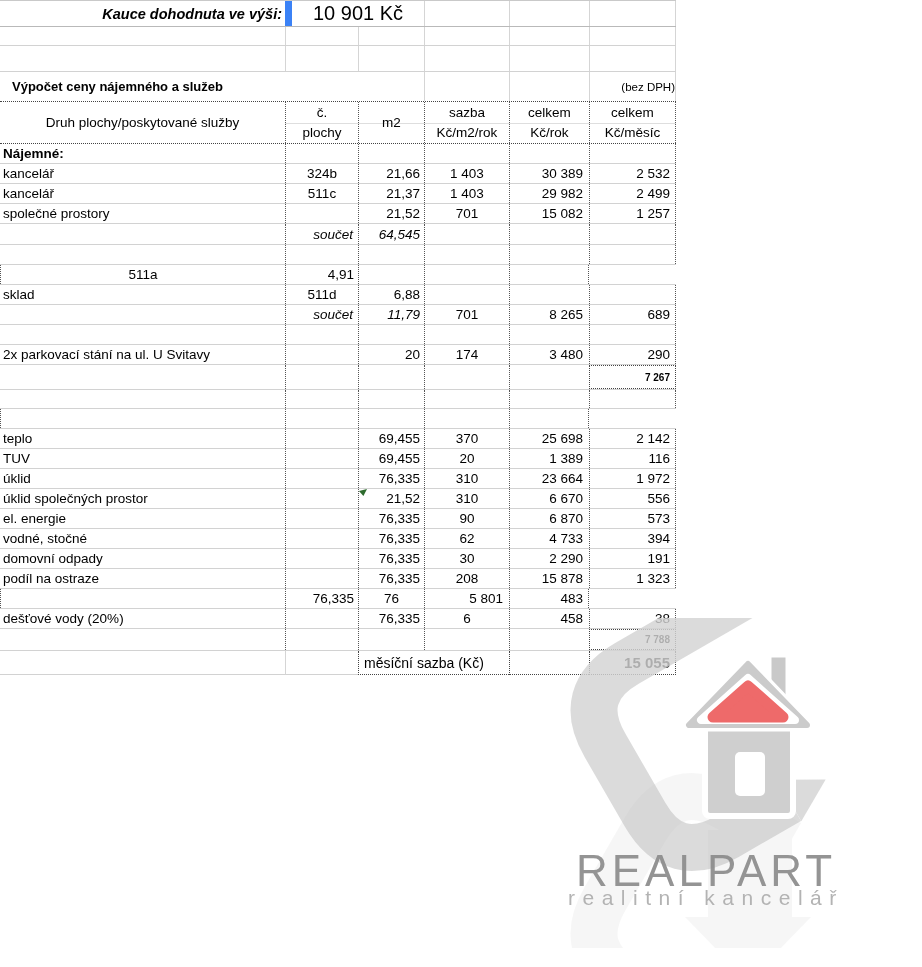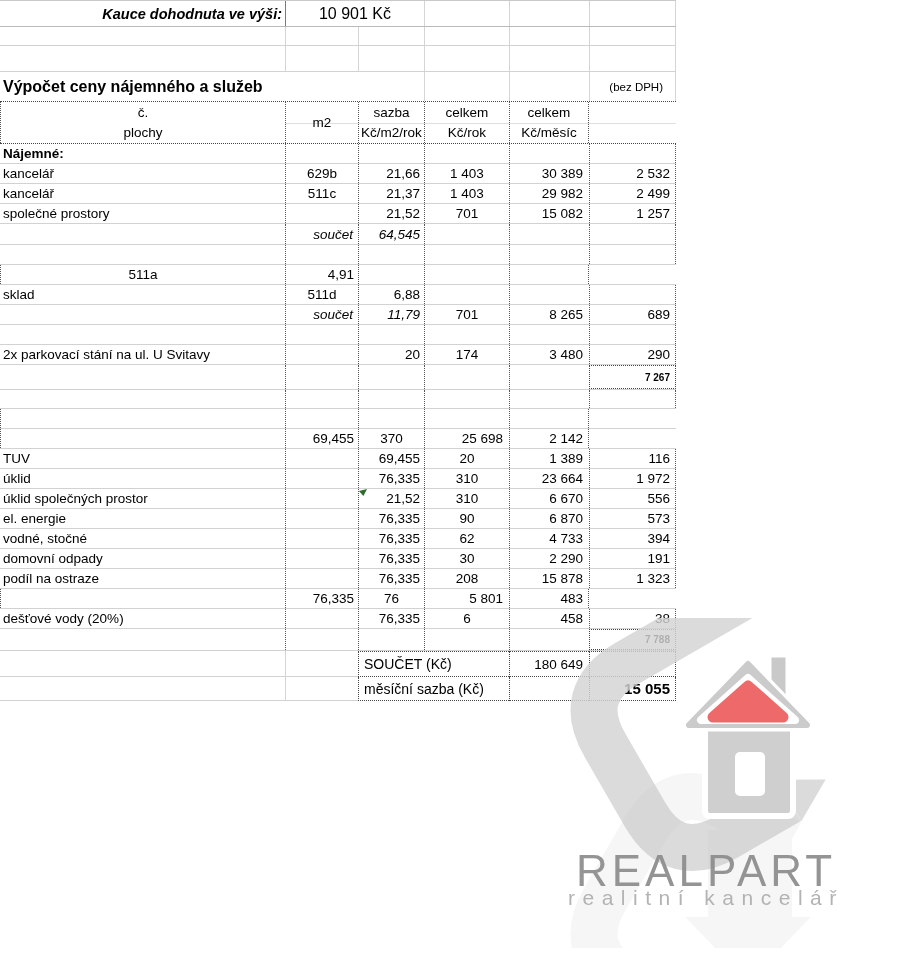--- a/index.html
+++ b/index.html
@@ -6,30 +6,30 @@
   .sheet{position:relative;width:908px;height:967px;background:#fff;overflow:hidden;
          font-family:"Liberation Sans",sans-serif;color:#000;}
   .tablewrap{position:absolute;left:0;top:0;width:676px;border-top:1px solid #c9c9c9;z-index:1;}
   .grid{display:grid;box-sizing:border-box;}
   .cell{display:flex;align-items:center;box-sizing:border-box;white-space:nowrap;overflow:visible;
         font-size:13.5px;height:100%;position:relative;}
 
   
   .r-kauce{grid-template-columns:285px 139px 85px 80px 87px;height:26px;border-bottom:1px solid #b9b9b9;}
   .r-kauce .k-label{justify-content:flex-end;font-weight:bold;font-style:italic;font-size:14.5px;padding-right:3px;}
-  .r-kauce .k-value{justify-content:center;font-size:16px;border-left:1px solid #3b82f6;}
+  .r-kauce .k-value{justify-content:center;font-size:20px;border-left:7px solid #3b82f6;}
   .r-kauce .k-empty{border-left:1px solid #d5d5d5;}
   .r-kauce .k-last{border-right:1px solid #d5d5d5;}
   .r-blank1{grid-template-columns:285px 73px 66px 85px 80px 87px;height:19px;border-bottom:1px solid #d2d2d2;}
   .r-blank2{grid-template-columns:285px 73px 66px 85px 80px 87px;height:26px;border-bottom:1px solid #d2d2d2;}
   .vg{border-left:1px solid #d5d5d5;}
   .vg-r{border-right:1px solid #d5d5d5;}
   .r-title{grid-template-columns:358px 66px 85px 80px 87px;height:29px;}
-  .r-title .t-main{font-weight:bold;font-size:16px;padding-left:3px;}
-  .r-title .t-dph{justify-content:flex-end;font-size:11.5px;padding-right:12px;}
+  .r-title .t-main{font-weight:bold;font-size:13px;padding-left:12px;}
+  .r-title .t-dph{justify-content:flex-end;font-size:11.5px;}
 
   
   .r-header{grid-template-columns:285px 73px 66px 85px 80px 87px;height:43px;
             border-top:1px dotted #444;border-bottom:1px dotted #444;position:relative;}
   .r-header .hcell{flex-direction:column;justify-content:center;text-align:center;line-height:1.45;z-index:1;}
   .hmid{position:absolute;left:285px;top:21px;width:391px;height:1px;background:#dedede;z-index:0;}
 
   
   .trow{display:grid;grid-template-columns:285px 73px 66px 85px 80px 87px;height:20px;
         border-bottom:1px solid #d2d2d2;box-sizing:border-box;}
@@ -103,20 +103,23 @@
     <div class="grid r-title">
       <div class="cell t-main">Výpočet ceny nájemného a služeb</div>
       <div class="cell"></div>
       <div class="cell vg"></div>
       <div class="cell vg"></div>
       <div class="cell vg vg-r t-dph">(bez DPH)</div>
     </div>
 
     <div class="grid r-header">
       <div class="hmid"></div>
+      <div class="cell hcell">
+        <span>Druh plochy/poskytované služby</span>
+      </div>
       <div class="cell hcell vd">
         <span>č.</span>
         <span>plochy</span>
       </div>
       <div class="cell hcell vd">
         <span>m2</span>
       </div>
       <div class="cell hcell vd">
         <span>sazba</span>
         <span>Kč/m2/rok</span>
@@ -140,21 +143,21 @@
           <div class="cell c-c vd"></div>
           <div class="cell c-d vd"></div>
           <div class="cell c-e vd"></div>
           <div class="cell c-f vd"></div>
         </div>
         <div class="trow item">
           <div class="cell c-a">
             <span>kancelář</span>
           </div>
           <div class="cell c-b vd">
-            <span>629b</span>
+            <span>324b</span>
           </div>
           <div class="cell c-c vd">
             <span>21,66</span>
           </div>
           <div class="cell c-d vd">
             <span>1 403</span>
           </div>
           <div class="cell c-e vd">
             <span>30 389</span>
           </div>
@@ -308,20 +311,23 @@
           <div class="cell c-f vd"></div>
         </div>
         <div class="trow section">
           <div class="cell c-b vd"></div>
           <div class="cell c-c vd"></div>
           <div class="cell c-d vd"></div>
           <div class="cell c-e vd"></div>
           <div class="cell c-f vd"></div>
         </div>
         <div class="trow item">
+          <div class="cell c-a">
+            <span>teplo</span>
+          </div>
           <div class="cell c-b vd"></div>
           <div class="cell c-c vd">
             <span>69,455</span>
           </div>
           <div class="cell c-d vd">
             <span>370</span>
           </div>
           <div class="cell c-e vd">
             <span>25 698</span>
           </div>
@@ -494,27 +500,20 @@
           <div class="cell c-b vd"></div>
           <div class="cell c-c vd"></div>
           <div class="cell c-d vd"></div>
           <div class="cell c-e vd"></div>
           <div class="cell c-f vd">
             <span>7 788</span>
           </div>
         </div>
       </div>
 
-    <div class="srow first" style="height:26px">
-      <div class="cell s-a"></div>
-      <div class="cell s-b"></div>
-      <div class="cell s-label">SOUČET (Kč)</div>
-      <div class="cell s-rok">180 649</div>
-      <div class="cell s-mesic"></div>
-    </div>
     <div class="srow second" style="height:24px">
       <div class="cell s-a"></div>
       <div class="cell s-b"></div>
       <div class="cell s-label">měsíční sazba (Kč)</div>
       <div class="cell s-rok"></div>
       <div class="cell s-mesic">15 055</div>
     </div>
 
   </div>
 

